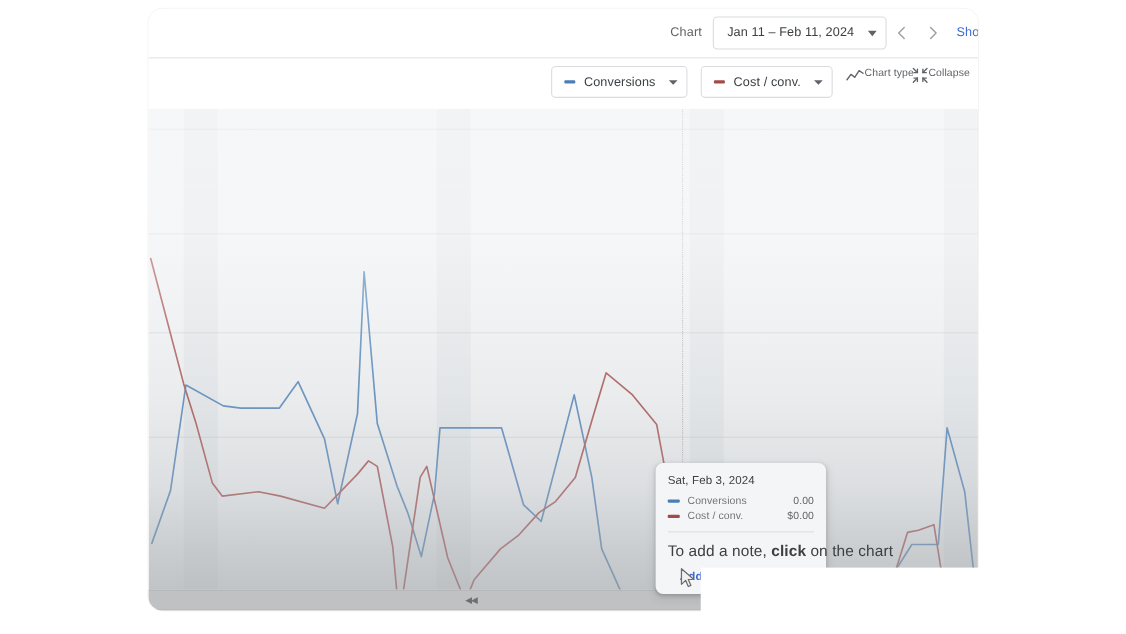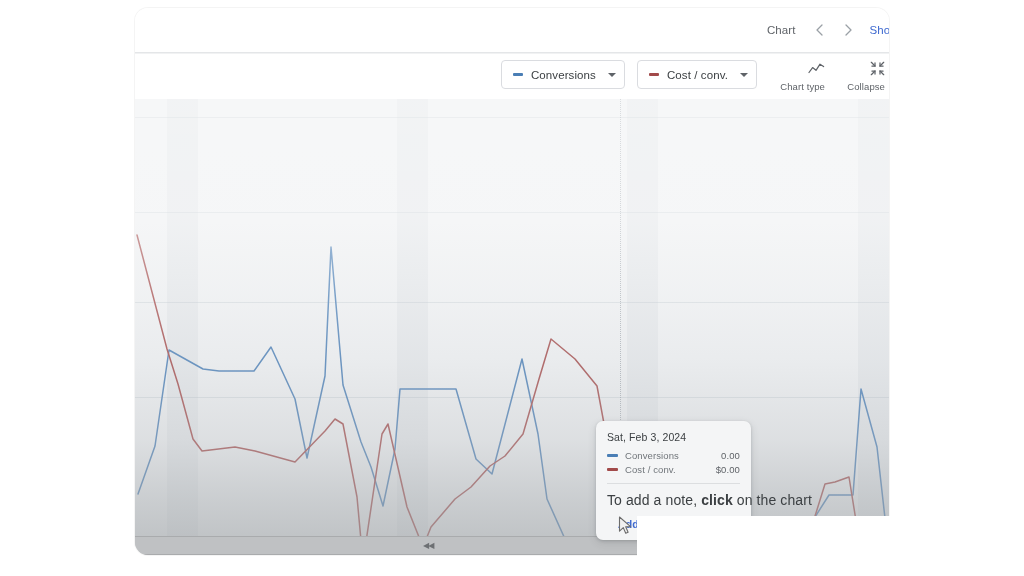--- a/index.html
+++ b/index.html
@@ -161,22 +161,22 @@
     border-left: 4px solid transparent;
     border-right: 4px solid transparent;
     border-top: 4.5px solid #5f6368;
   }
 
   .tool-btn {
     width: 56px;
     margin-top: 4px;
     margin-right: 4px;
     display: flex;
-    flex-direction: column;
-    align-items: flex-end;
+    flex-direction: row;
+    align-items: flex-start;
     justify-content: flex-start;
   }
   .tool-btn .ticon {
     height: 20px;
     display: flex;
     align-items: center;
     justify-content: center;
     color: #5f6368;
   }
   .tool-btn .tlabel {
@@ -370,20 +370,24 @@
 <body>
 
 <div id="root">
 
   <div class="card">
 
     <div class="card-header">
 
       <span class="hdr-label">Chart</span>
 
+      <div class="date-select">
+        <span class="date-select-text">Jan 11 – Feb 11, 2024</span>
+        <span class="caret"></span>
+      </div>
 
       <div class="nav-arrow">
         <svg width="14" height="14" viewBox="0 0 14 14" aria-hidden="true">
           <path d="M9 2 L4 7 L9 12" fill="none" stroke="currentColor" stroke-width="1.3" stroke-linecap="round" stroke-linejoin="round"></path>
         </svg>
       </div>
 
       <div class="nav-arrow">
         <svg width="14" height="14" viewBox="0 0 14 14" aria-hidden="true">
           <path d="M5 2 L10 7 L5 12" fill="none" stroke="currentColor" stroke-width="1.3" stroke-linecap="round" stroke-linejoin="round"></path>

